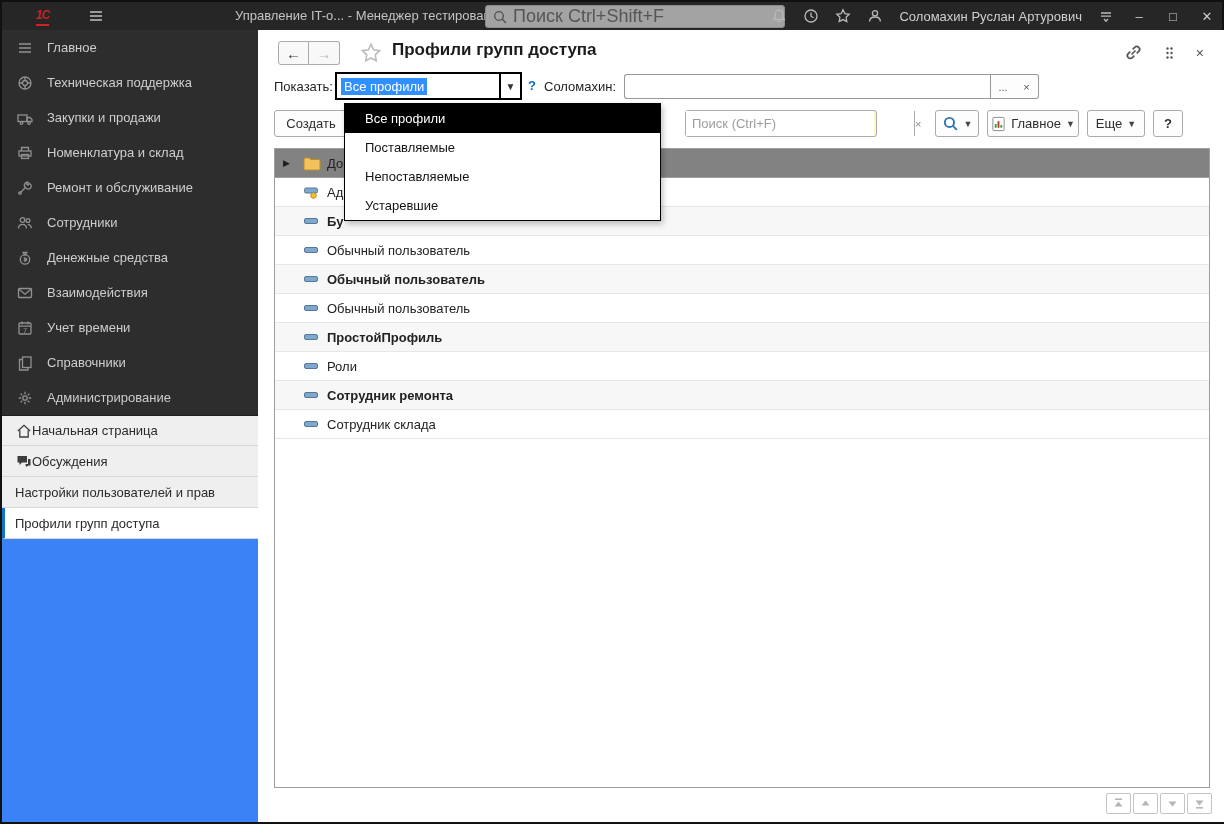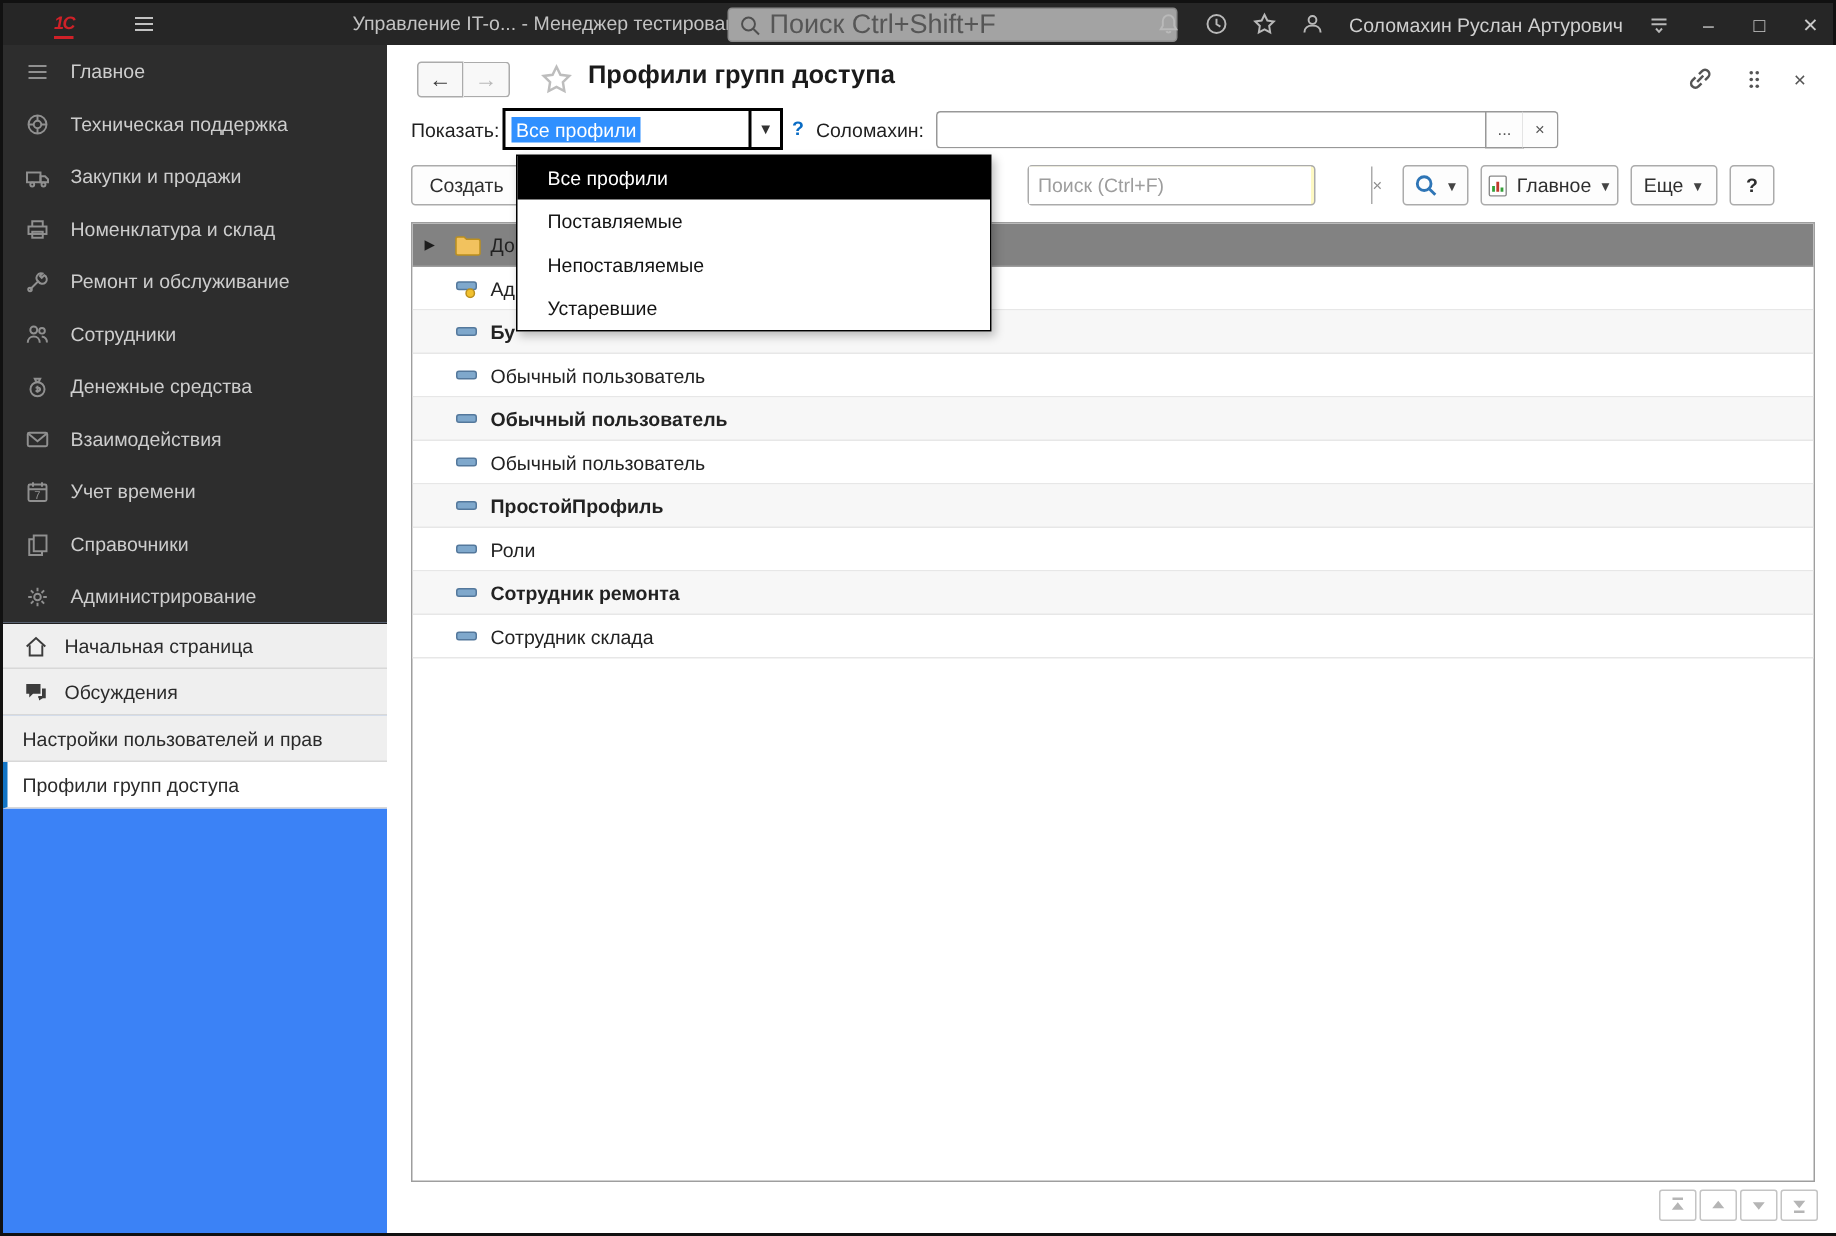--- a/index.html
+++ b/index.html
@@ -18,21 +18,21 @@
   #tb-right { position:absolute; right:6px; top:0; height:28px; display:flex; align-items:center; gap:16px; }
   .tb-ico { color:#b9b9b9; display:flex; align-items:center; }
   #tb-user { color:#cfcfcf; font-size:13px; white-space:nowrap; }
   .winbtn { color:#c9c9c9; font-size:13px; width:18px; text-align:center; }
 
   
   #sidebar { position:absolute; left:0; top:28px; width:256px; height:792px; background:#3b82f6; }
   #side-dark { background:#2d2d2d; }
   .side-item { height:35px; display:flex; align-items:center; padding-left:14px; gap:13px; color:#cdcdcd; cursor:default; }
   .side-item .side-ico { width:18px; height:18px; color:#909090; display:flex; align-items:center; justify-content:center; }
-  #side-bottom .bot-item { height:31px; display:flex; align-items:center; padding-left:13px; gap:11px; color:#2b2b2b; background:#efefef; border-bottom:1px solid #d8d8d8; }
+  #side-bottom .bot-item { height:31px; display:flex; align-items:center; padding-left:13px; color:#2b2b2b; background:#efefef; border-bottom:1px solid #d8d8d8; }
   #side-bottom .bot-item:first-child { border-top:1px solid #1f1f1f; }
   #side-bottom .bot-item .side-ico { width:17px; height:17px; color:#3c3c3c; display:flex; align-items:center; justify-content:center; }
   #side-bottom .bot-item.active { background:#ffffff; border-left:3px solid #1274c5; padding-left:10px; }
 
   
   #content { position:absolute; left:258px; top:28px; width:964px; height:792px; background:#fff; }
 
   
   #nav-group { position:absolute; left:18px; top:11px; display:flex; }
   .navbtn { width:31px; height:24px; background:#f8f8f8; border:1px solid #ababab; display:flex; align-items:center; justify-content:center; font-size:15px; }

